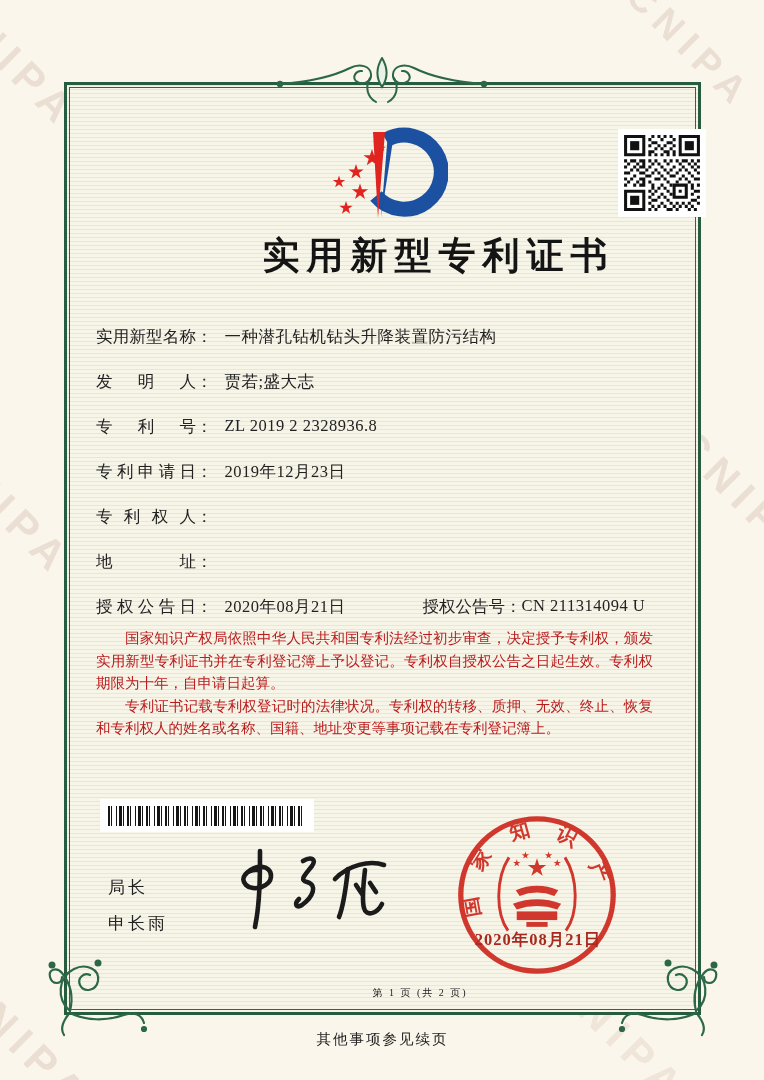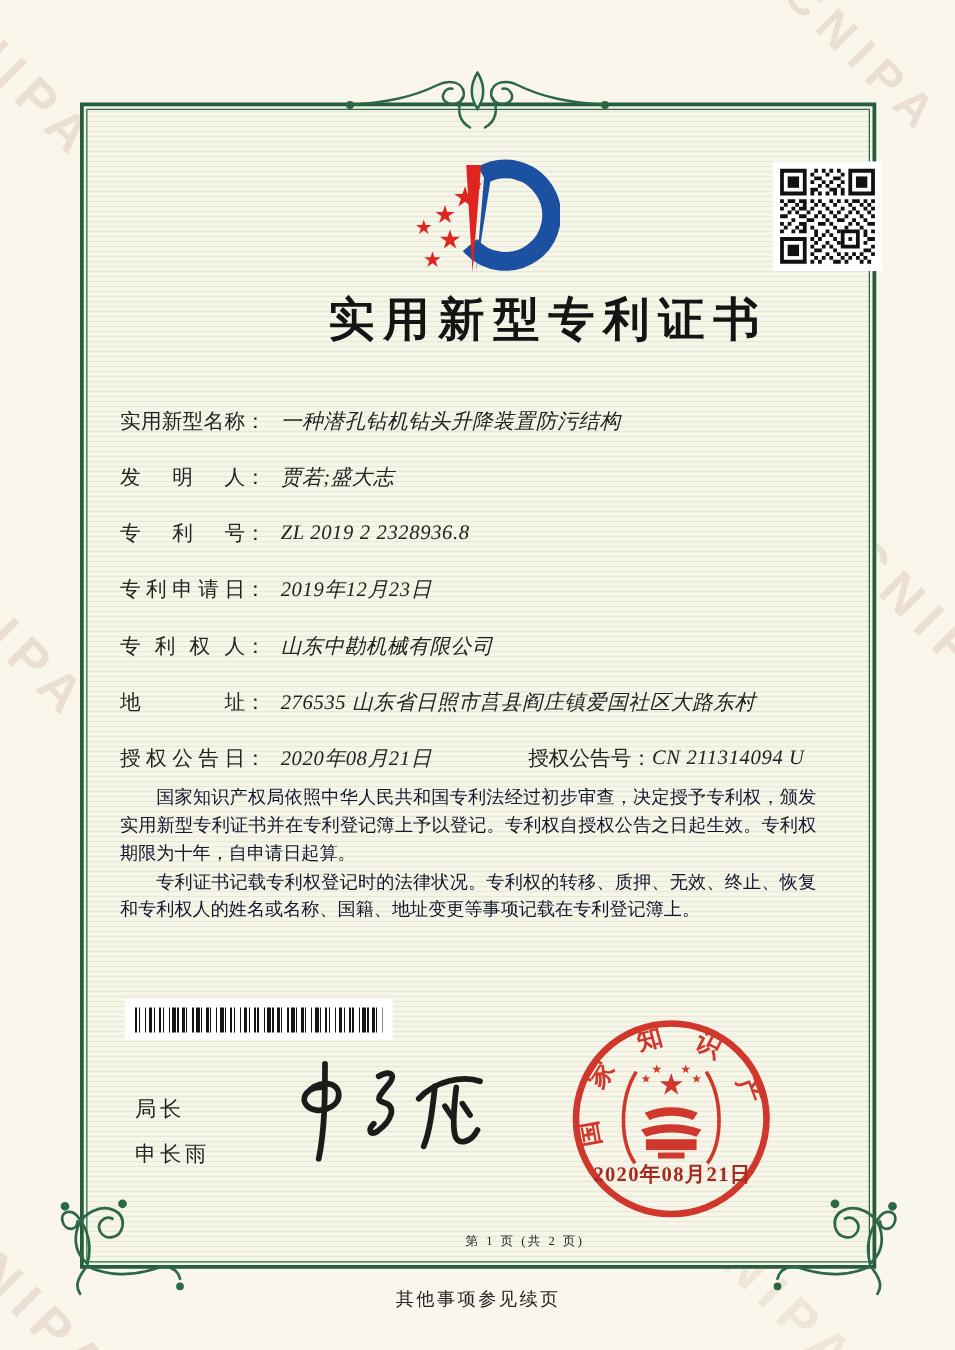--- a/index.html
+++ b/index.html
@@ -33,26 +33,26 @@
   .logo{position:absolute;left:326px;top:124px;}
   .qr{position:absolute;left:618px;top:129px;}
   .title{
     position:absolute;left:64px;top:231px;width:749px;text-align:center;
     font-size:37px;font-weight:bold;letter-spacing:7px;color:#141414;
   }
   .fields{position:absolute;left:96px;top:326px;width:580px;font-size:16.5px;}
   .frow{display:flex;align-items:flex-start;height:20px;margin-bottom:25px;white-space:nowrap;}
   .flabel{display:inline-block;width:100px;text-align:justify;text-align-last:justify;}
   .colon{margin-right:12px;}
-  .fval{letter-spacing:.5px;font-style:italic;}
+  .fval{letter-spacing:.5px;}
   .grant-date-val{display:inline-block;width:198px;}
   .glabel2{margin-right:0;}
   .paras{
     position:absolute;left:96px;top:627px;width:557px;
-    font-size:14.5px;line-height:22.5px;text-align:justify;color:#0f172a;
+    font-size:14.5px;line-height:22.5px;text-align:justify;color:#b91c1c;
   }
   .paras p{margin:0;text-indent:2em;}
   .barcode-box{position:absolute;left:100px;top:799px;width:214px;height:33px;background:#fff;
     display:flex;align-items:center;justify-content:center;}
   .barcode{
     width:198px;height:20px;
     background:repeating-linear-gradient(90deg,
       #151515 0 2px,#fff 2px 3px,#151515 3px 4px,#fff 4px 8px,
       #151515 8px 9px,#fff 9px 11px,#151515 11px 14px,#fff 14px 15px,
       #151515 15px 16px,#fff 16px 19px);
@@ -192,26 +192,24 @@
       <span class="fval">ZL 2019 2 2328936.8</span>
     </div>
     <div class="frow">
       <span class="flabel">专利申请日</span>
         <span class="colon">：</span>
       <span class="fval">2019年12月23日</span>
     </div>
     <div class="frow">
       <span class="flabel">专利权人</span>
         <span class="colon">：</span>
-      <span class="fval">山东中勘机械有限公司</span>
     </div>
     <div class="frow">
       <span class="flabel">地址</span>
         <span class="colon">：</span>
-      <span class="fval">276535 山东省日照市莒县阎庄镇爱国社区大路东村</span>
     </div>
     <div class="frow">
       <span class="flabel">授权公告日</span>
         <span class="colon">：</span>
       <span class="fval grant-date-val">2020年08月21日</span>
       <span>授权公告号</span>
         <span class="colon glabel2">：</span>
       <span class="fval">CN 211314094 U</span>
     </div>
   </div>

